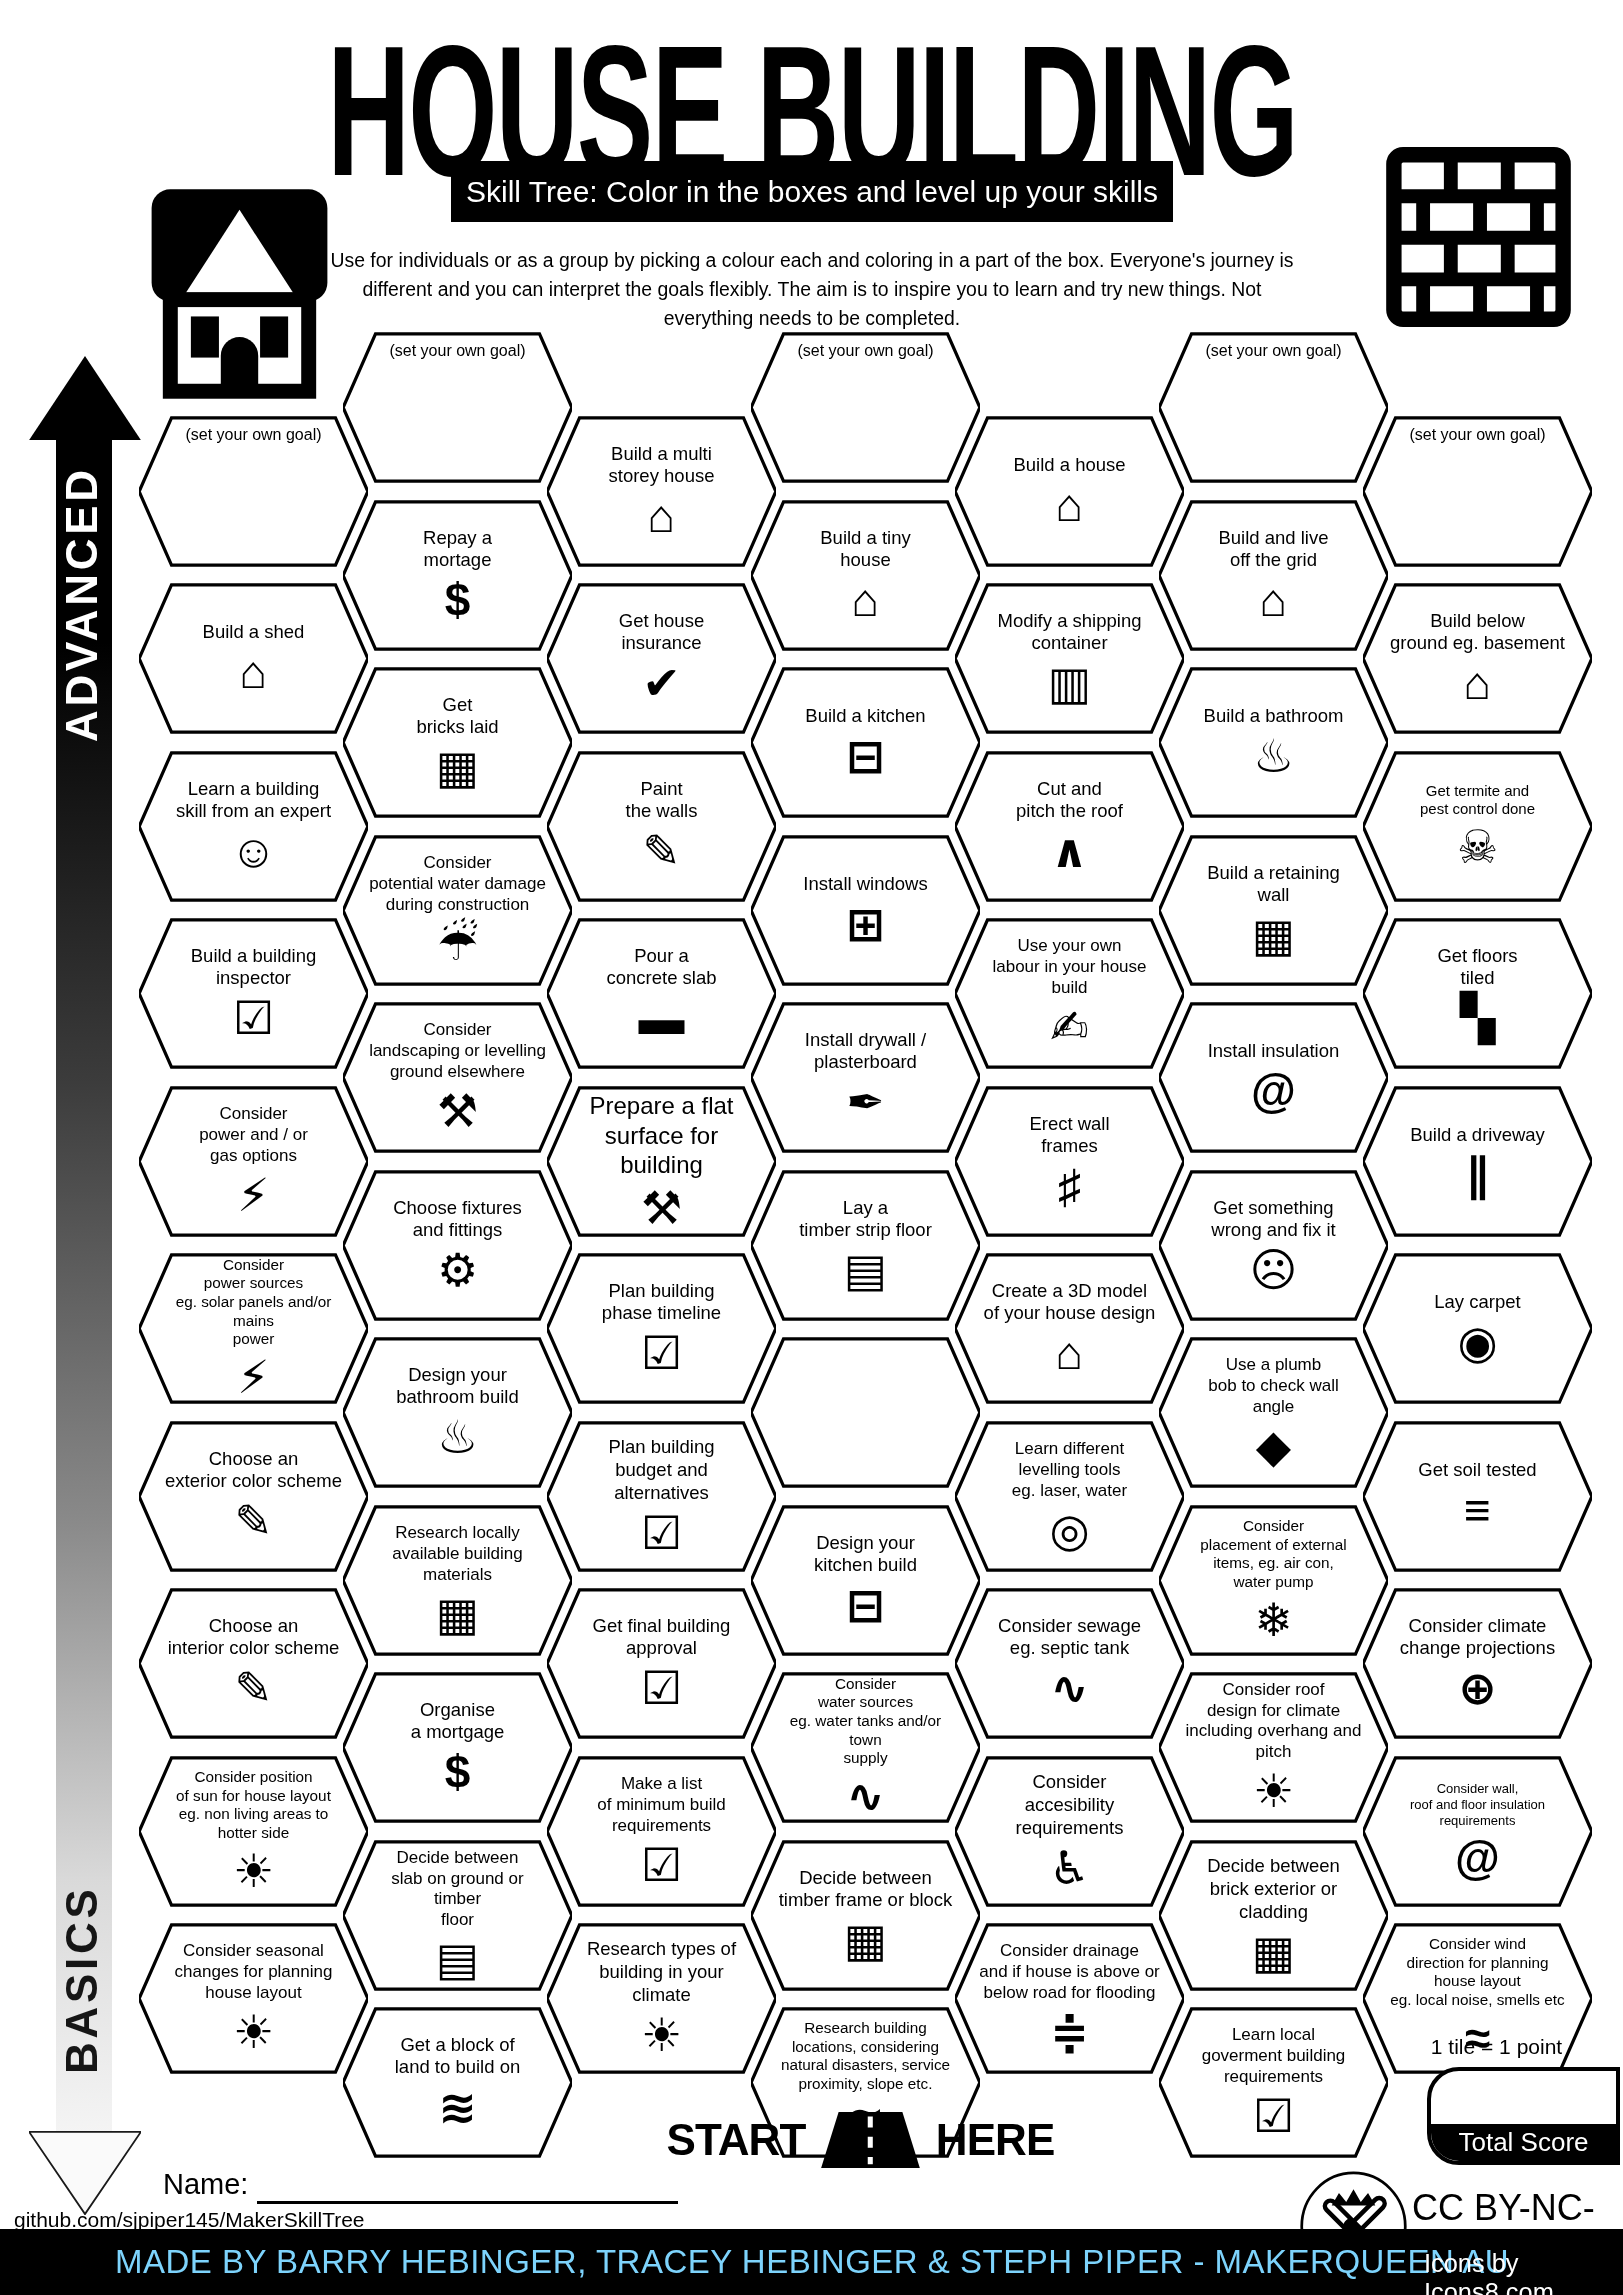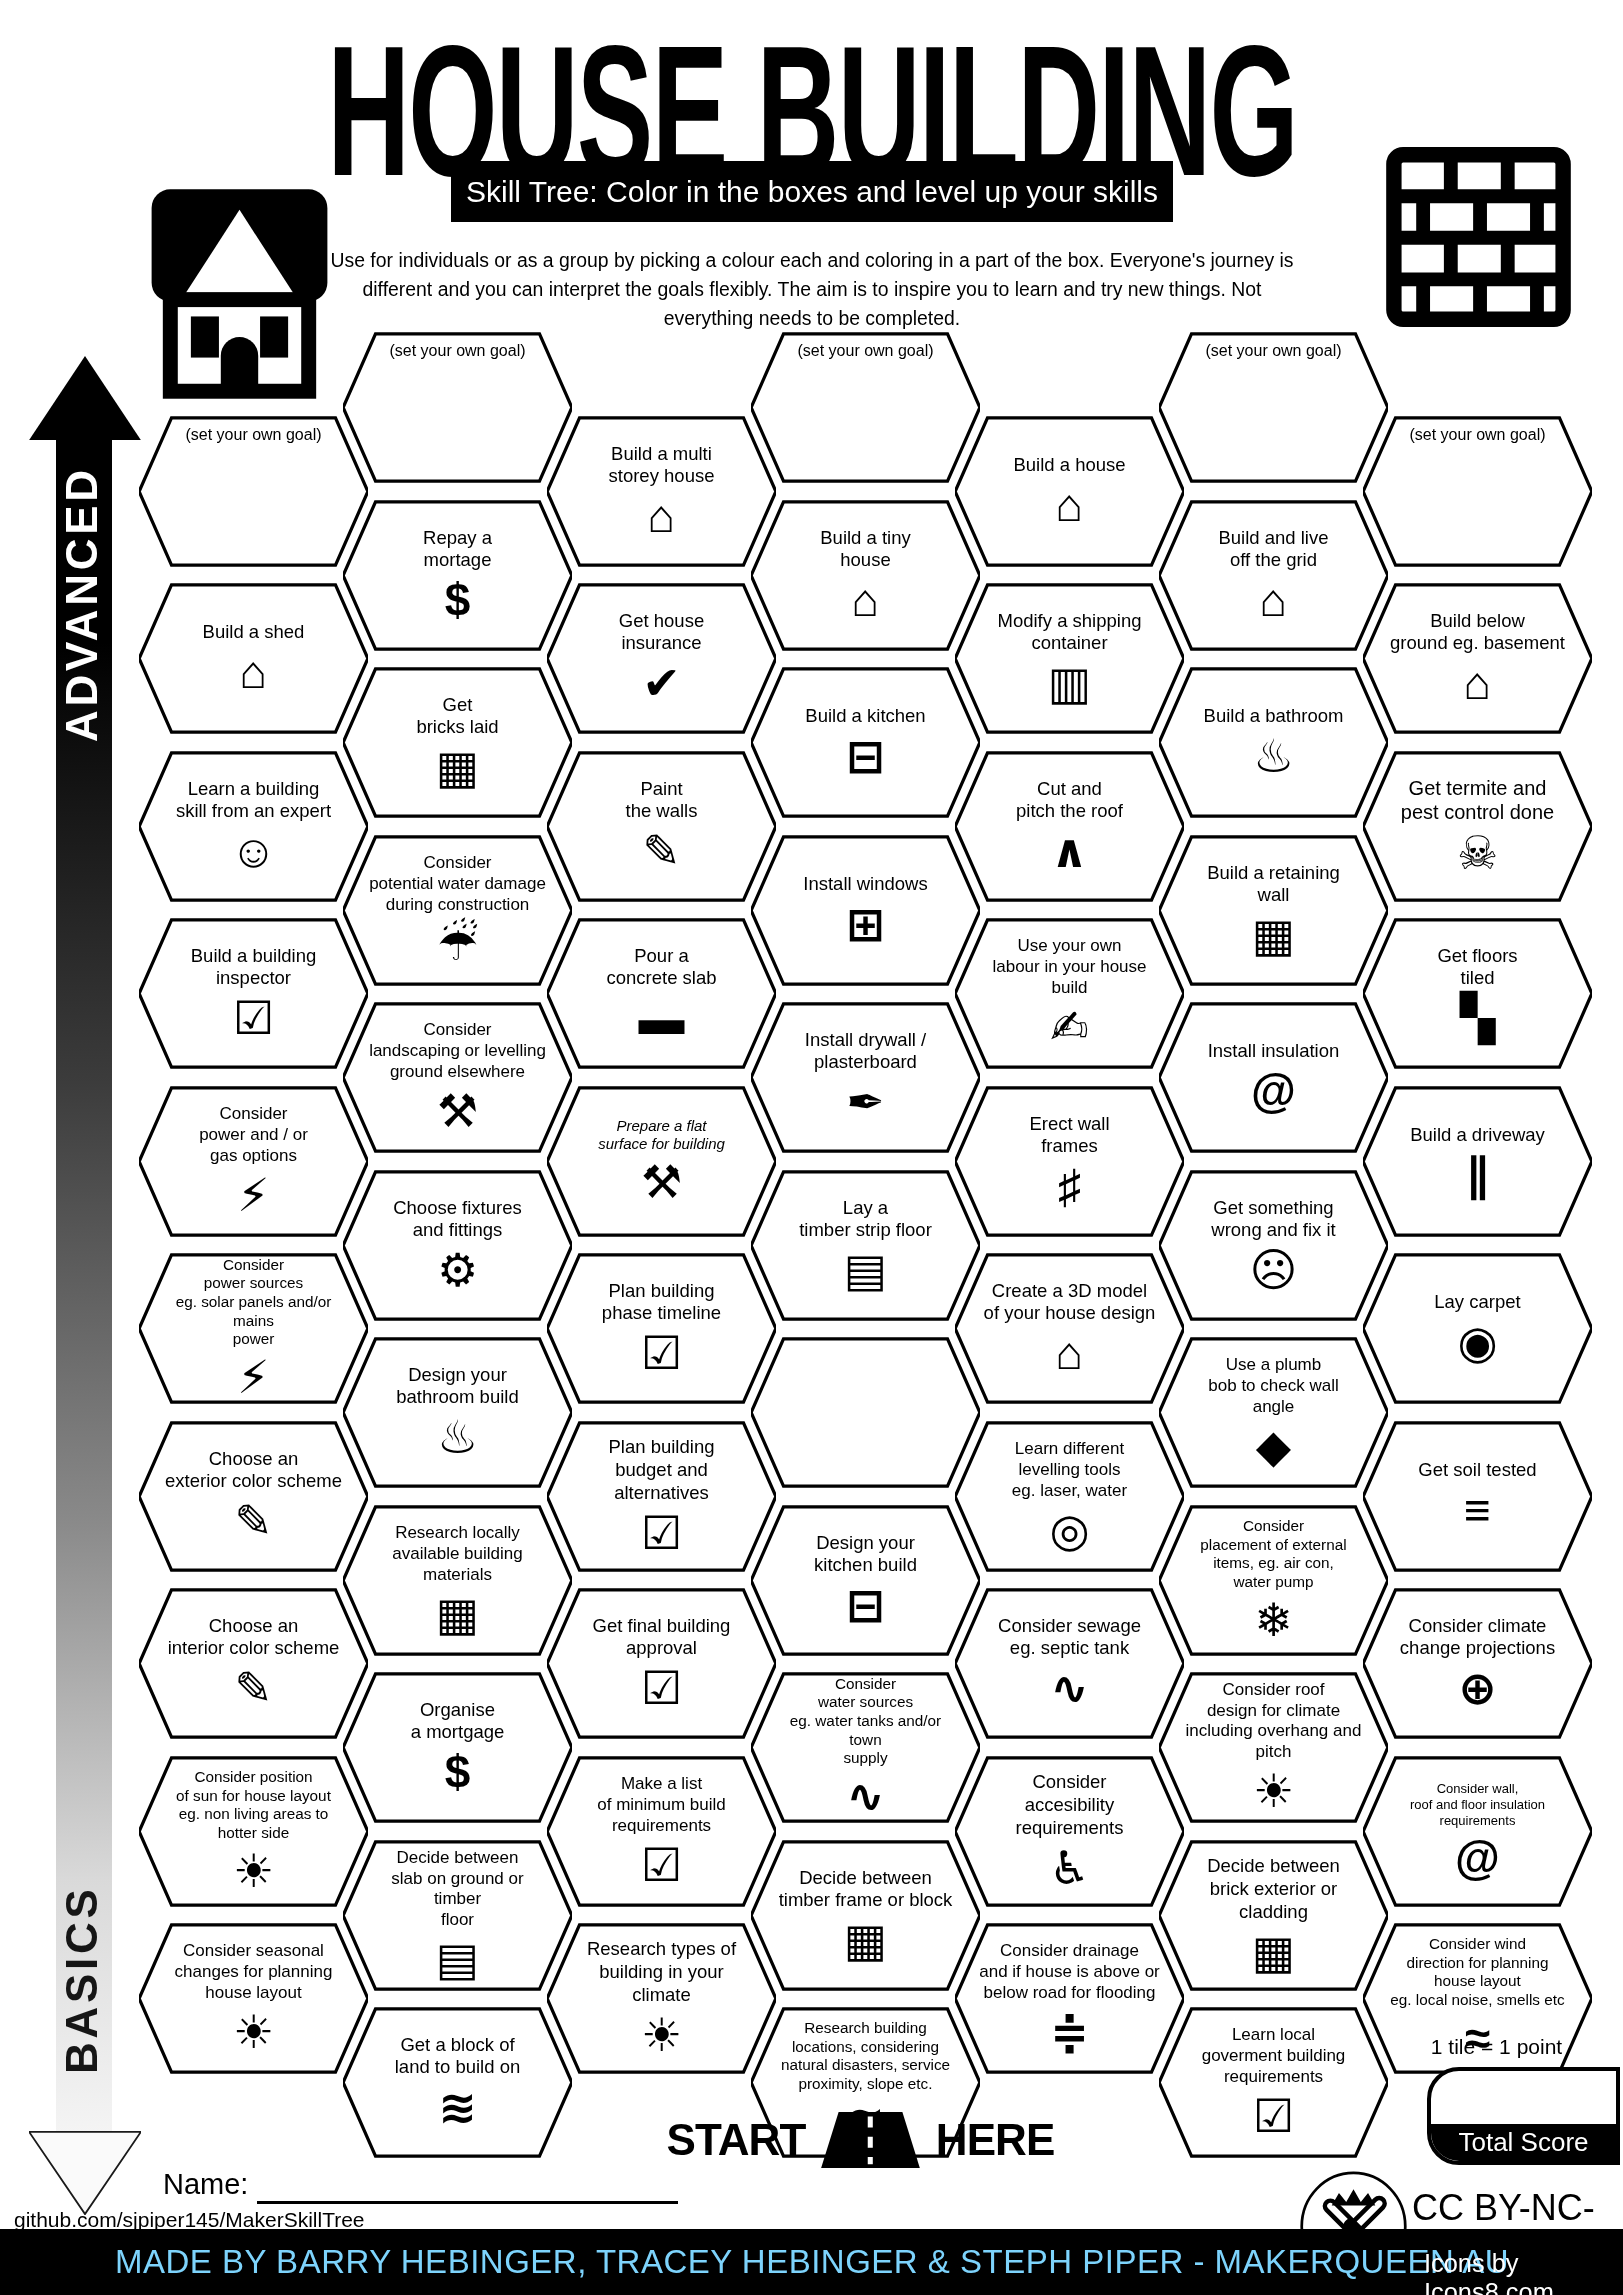--- a/index.html
+++ b/index.html
@@ -367,21 +367,21 @@
           <div class="label" style="font-size: 18.5px;">Pour a
 concrete slab</div>
           <div class="icon">▬</div>
         </div>
       </div>
       <div class="hex" aria-label="Prepare a flat surface for building" style="left: 547px; top: 1086px;">
         <svg class="bg" viewBox="0 0 494 326">
           <polygon points="0,163 70,4 424,4 494,163 424,322 70,322" fill="#fff" stroke="#000" stroke-width="7"></polygon>
         </svg>
         <div class="content">
-          <div class="label" style="font-size: 15px; font-style: italic;">Prepare a flat
+          <div class="label" style="font-size: 24px;">Prepare a flat
 surface for building</div>
           <div class="icon">⚒</div>
         </div>
       </div>
       <div class="hex" aria-label="Plan building phase timeline" style="left: 547px; top: 1253px;">
         <svg class="bg" viewBox="0 0 494 326">
           <polygon points="0,163 70,4 424,4 494,163 424,322 70,322" fill="#fff" stroke="#000" stroke-width="7"></polygon>
         </svg>
         <div class="content">
           <div class="label" style="font-size: 18.5px;">Plan building
@@ -764,21 +764,21 @@
           <div class="label" style="font-size: 18.5px;">Build below
 ground eg. basement</div>
           <div class="icon">⌂</div>
         </div>
       </div>
       <div class="hex" aria-label="Get termite and pest control done" style="left: 1363px; top: 751px;">
         <svg class="bg" viewBox="0 0 494 326">
           <polygon points="0,163 70,4 424,4 494,163 424,322 70,322" fill="#fff" stroke="#000" stroke-width="7"></polygon>
         </svg>
         <div class="content">
-          <div class="label" style="font-size: 20px;">Get termite and
+          <div class="label" style="font-size: 15px;">Get termite and
 pest control done</div>
           <div class="icon">☠</div>
         </div>
       </div>
       <div class="hex" aria-label="Get floors tiled" style="left: 1363px; top: 918px;">
         <svg class="bg" viewBox="0 0 494 326">
           <polygon points="0,163 70,4 424,4 494,163 424,322 70,322" fill="#fff" stroke="#000" stroke-width="7"></polygon>
         </svg>
         <div class="content">
           <div class="label" style="font-size: 18.5px;">Get floors

